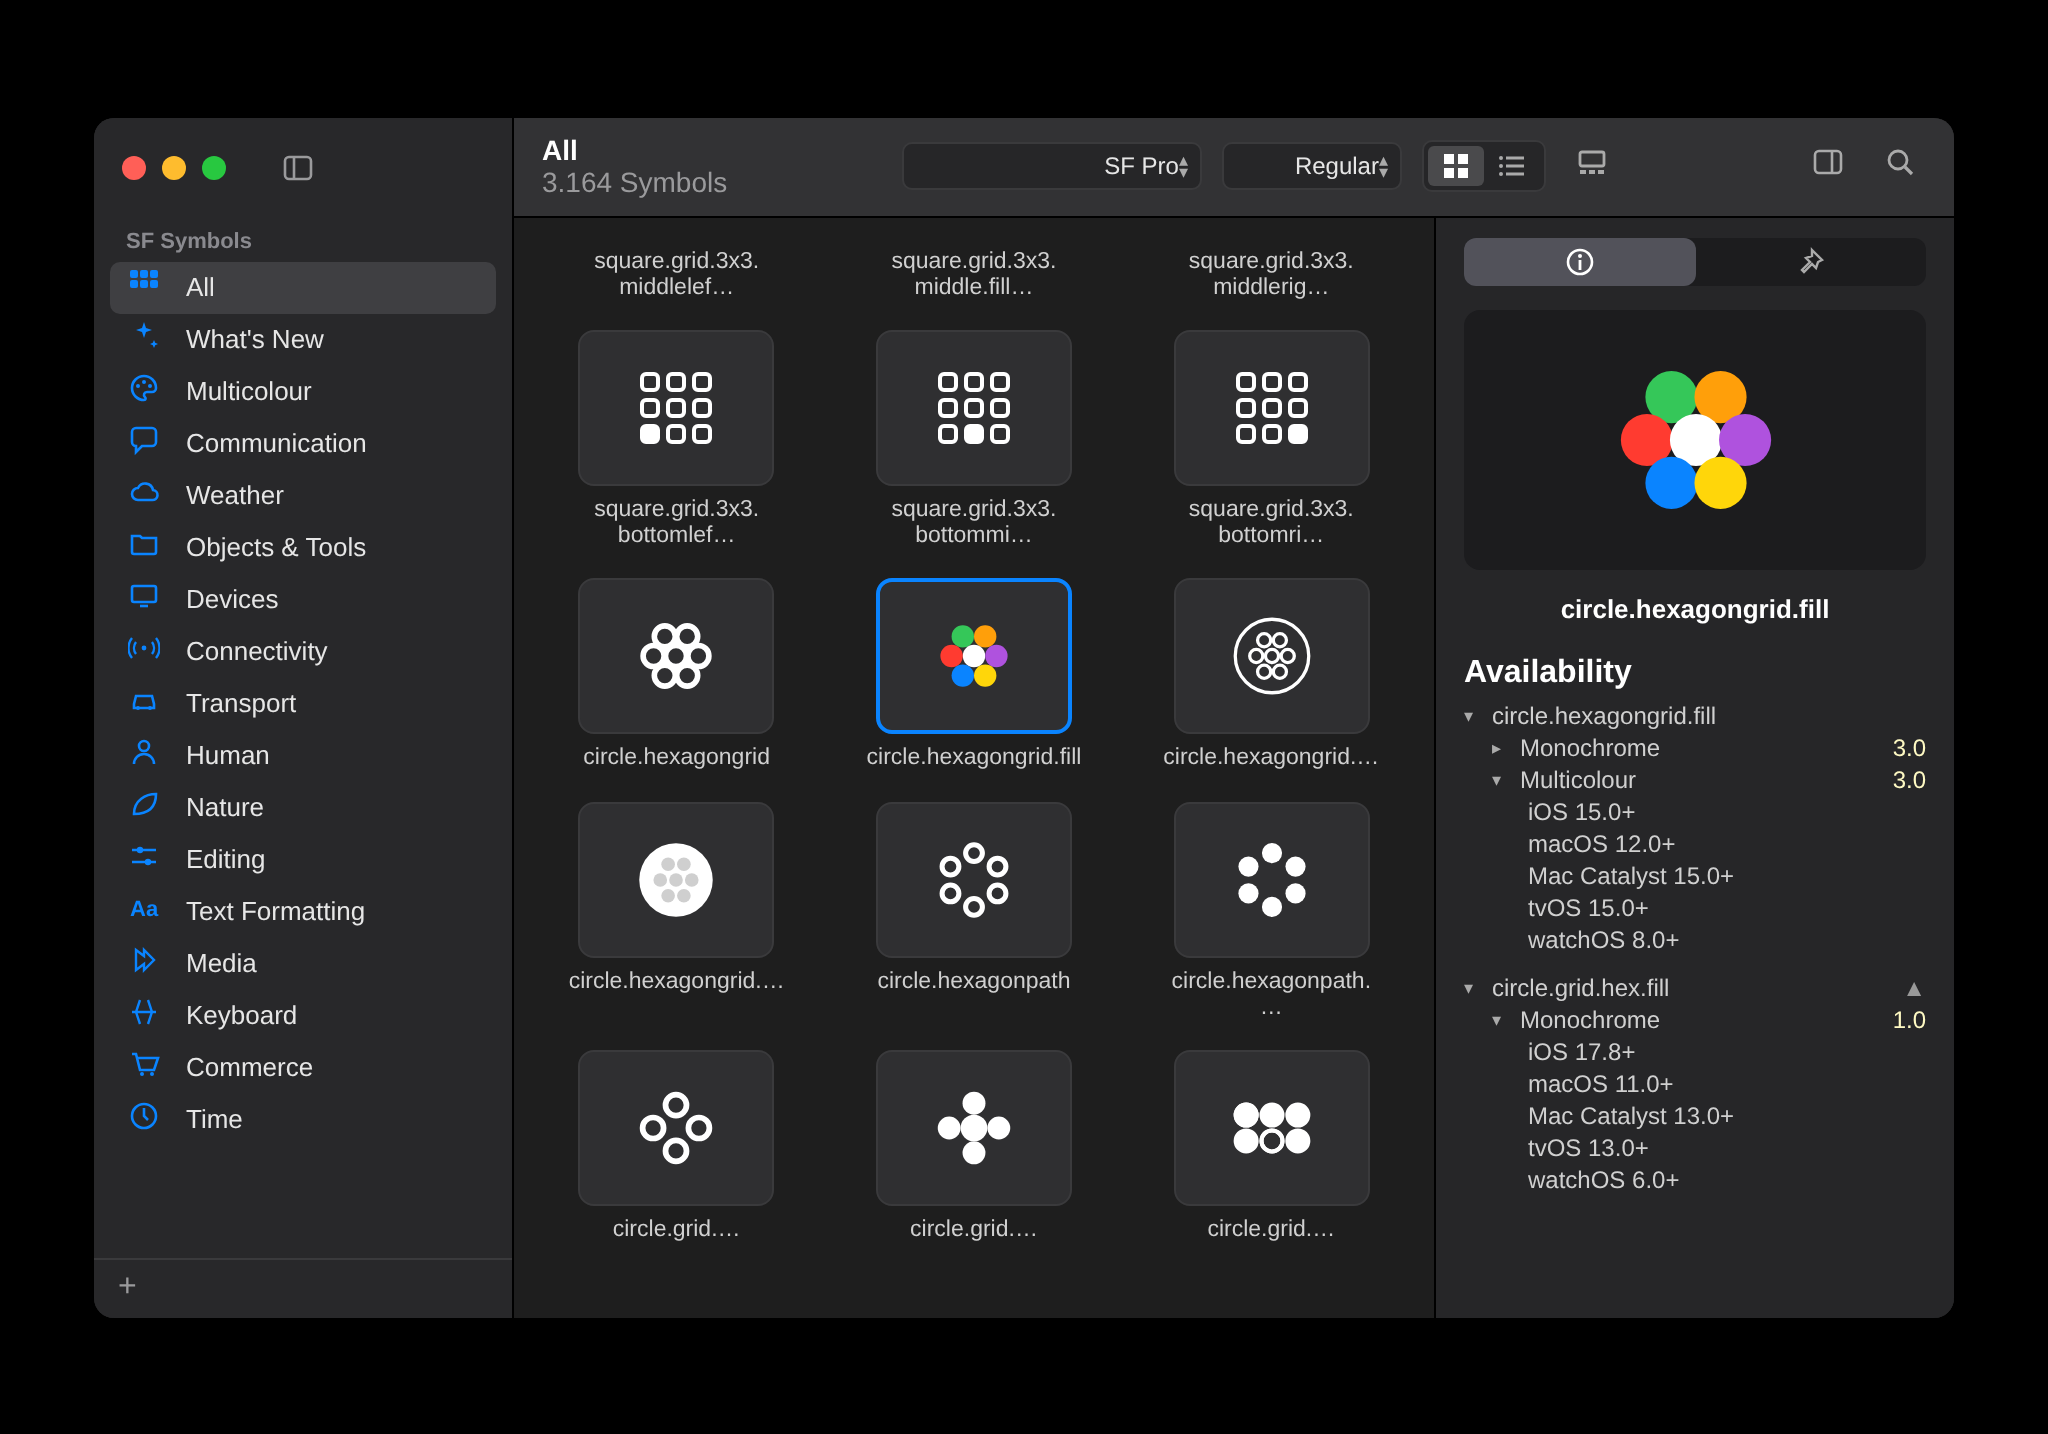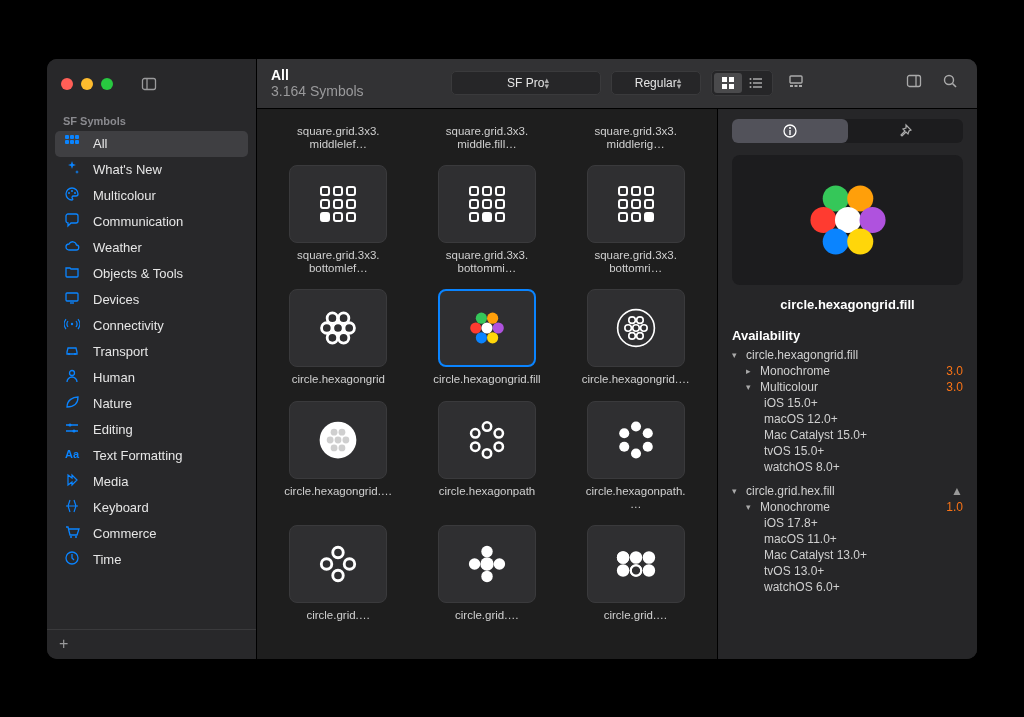--- a/index.html
+++ b/index.html
@@ -74,21 +74,21 @@
     border-bottom:1px solid #000;
   }
   .title-block { display:flex; flex-direction:column; min-width:120px; }
   .title-block .t { font-size:14px; font-weight:600; color:#fff;}
   .title-block .s { font-size:14px; color:#9a9a9c;}
   .select {
     background:#262628;
     border:1px solid #3a3a3c;
     border-radius:5px;
     height:24px;
-    display:flex; align-items:center; justify-content:center;
+    display:flex; align-items:center; justify-content:flex-end;
     padding: 0 6px 0 10px;
     font-size:12px;
     color:#e6e6e6;
     min-width:90px;
     gap:0;
   }
   .select .chev { font-size:9px; color:#aaa; display:flex;flex-direction:column;line-height:6px;}
   .view-segment { display:flex; gap:0; background:#262628;border:1px solid #3a3a3c;border-radius:5px;padding:2px;}
   .view-segment .seg { width:28px; height:20px; display:flex;align-items:center;justify-content:center;border-radius:3px;color:#aaa;}
   .view-segment .seg.active{ background:#4a4a4c; color:#fff;}
@@ -132,26 +132,26 @@
   .insp-tab.active { background:#52525a; border-radius:6px; color:#fff;}
   .preview-box {
     margin: 6px 14px;
     height: 130px;
     background:#1c1c1e;
     border-radius:8px;
     display:flex; align-items:center; justify-content:center;
   }
   .preview-name { text-align:center; font-weight:600; font-size:13px; margin:6px 0 10px; color:#fff;}
   .insp-body { flex:1; overflow:auto; padding: 0 14px 14px; font-size:12px; color:#d0d0d0;}
-  .section-h { font-weight:700; font-size:13px; margin: 6px 0 4px; color:#fff;}
+  .section-h { font-weight:700; font-size:16px; margin: 6px 0 4px; color:#fff;}
   .row { display:flex; align-items:center; gap:4px; padding:1px 0;}
   .row.indent1 { padding-left: 14px;}
   .row.indent2 { padding-left: 32px;}
   .row .grow { flex:1;}
-  .ver { color:#f97316;}
+  .ver { color:#fef9c3;}
   .disclosure { width:10px; color:#aaa; font-size:9px;}
   .warn { color:#999;}
 
   
   svg.sm { width:16px;height:16px; }
   svg.md { width:42px;height:42px; }
   svg.bg { width:92px;height:92px; }
 
   
   .row0 .thumb { height:0; border:none; background:none; margin-top:-6px;}

